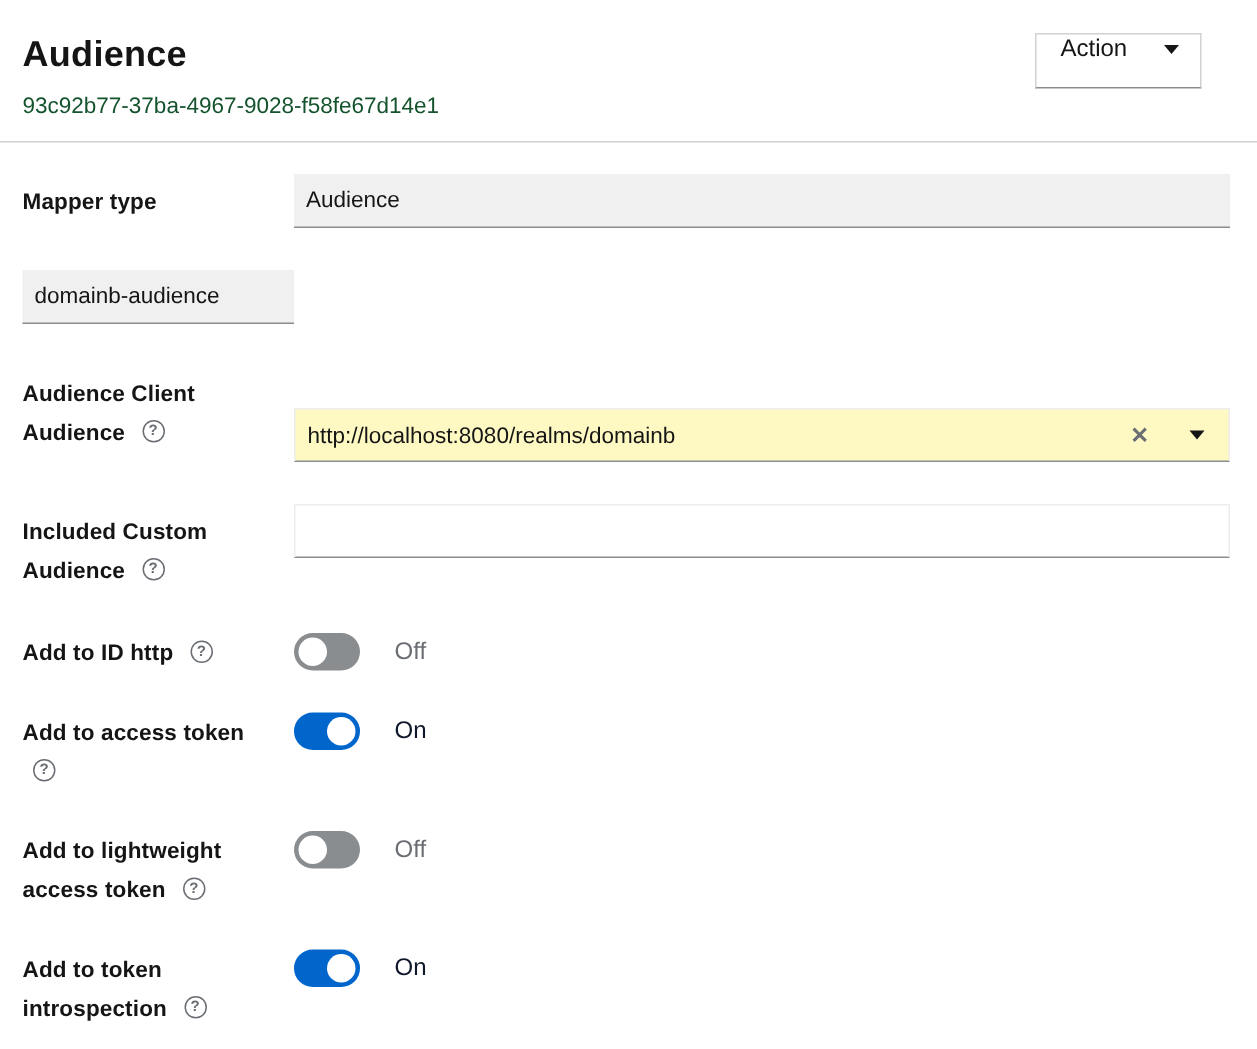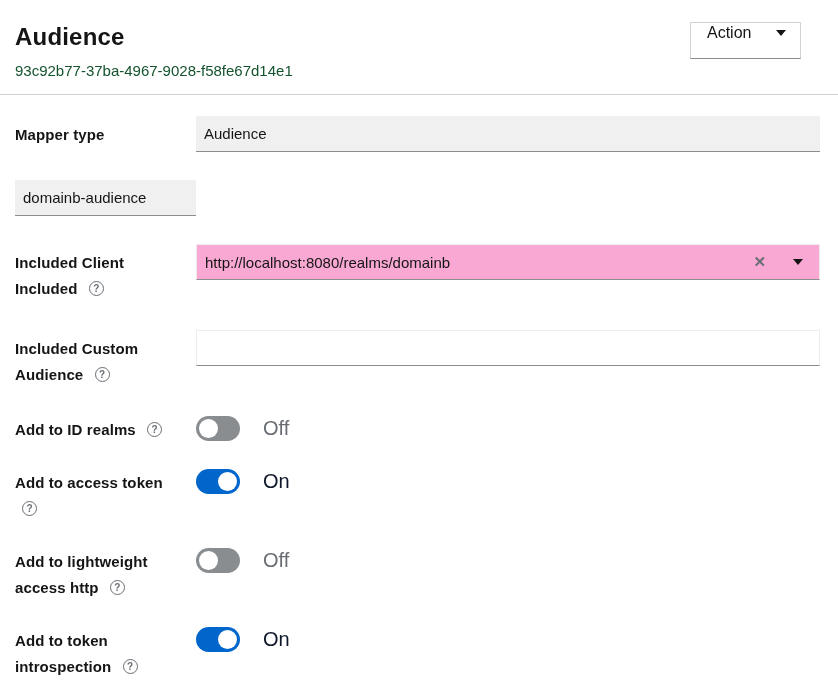--- a/index.html
+++ b/index.html
@@ -114,27 +114,28 @@
   }
   .pf-input.readonly {
     background: #f0f0f0;
     border: none;
     border-bottom: 1px solid #8a8d90;
   }
 
   .typeahead-select {
     width: 100%;
     height: 36px;
-    background: #f9a8d4;
+    background: #fef9c3;
     border: 1px solid #ededed;
     border-bottom: 1px solid #8a8d90;
     display: flex;
     align-items: center;
     padding: 0 16px 0 8px;
     cursor: pointer;
+    margin-top: 28px;
   }
   .typeahead-select .select-value {
     flex: 1;
     font-size: 15px;
     color: #151515;
     white-space: nowrap;
     overflow: hidden;
   }
   .clear-btn {
     background: none;
@@ -166,21 +167,21 @@
     position: absolute;
     top: 3px; left: 3px;
     width: 19px; height: 19px;
     border-radius: 50%;
     background: #ffffff;
   }
   .toggle-wrap.on .toggle { background: #0066cc; }
   .toggle-wrap.on .toggle .knob { left: auto; right: 3px; }
   .toggle-state {
     margin-left: 23px;
-    font-size: 20px;
+    font-size: 16px;
     color: #6a6e73;
   }
   .toggle-wrap.on .toggle-state { color: #0f172a; }
 </style>
 </head>
 <body>
 
 <header class="page-header">
   <h1 class="page-title">Audience</h1>
   <div class="page-subtitle">93c92b77-37ba-4967-9028-f58fe67d14e1</div>
@@ -198,41 +199,41 @@
     </div>
     <input class="pf-input readonly" readonly="" value="Audience" style="">
   </div>
 
   <div class="form-row">
     <input class="pf-input readonly" readonly="" value="domainb-audience" style="">
   </div>
 
   <div class="form-row">
     <div class="label-col">
-      <span>Included Client Included</span>
+      <span>Audience Client Audience</span>
       <span class="help-icon"></span>
     </div>
     <div class="typeahead-select">
       <span class="select-value">http://localhost:8080/realms/domainb</span>
       <button class="clear-btn"></button>
       <span class="caret-down"></span>
     </div>
   </div>
 
   <div class="form-row">
     <div class="label-col">
       <span>Included Custom Audience</span>
       <span class="help-icon"></span>
     </div>
     <input class="pf-input" value="" style="">
   </div>
 
   <div class="form-row toggle-row">
     <div class="label-col">
-      <span>Add to ID realms</span>
+      <span>Add to ID http</span>
       <span class="help-icon"></span>
     </div>
     <div class="toggle-wrap">
       <div class="toggle">
           <div class="knob"></div>
         </div>
       <span class="toggle-state">Off</span>
     </div>
   </div>
 
@@ -244,21 +245,21 @@
     <div class="toggle-wrap on">
       <div class="toggle">
           <div class="knob"></div>
         </div>
       <span class="toggle-state">On</span>
     </div>
   </div>
 
   <div class="form-row toggle-row">
     <div class="label-col">
-      <span>Add to lightweight access http</span>
+      <span>Add to lightweight access token</span>
       <span class="help-icon"></span>
     </div>
     <div class="toggle-wrap">
       <div class="toggle">
           <div class="knob"></div>
         </div>
       <span class="toggle-state">Off</span>
     </div>
   </div>
 

